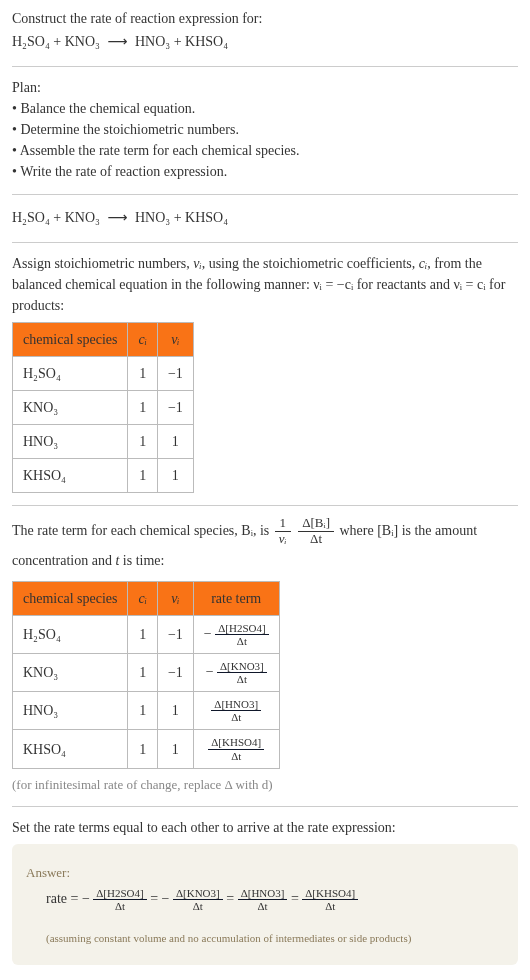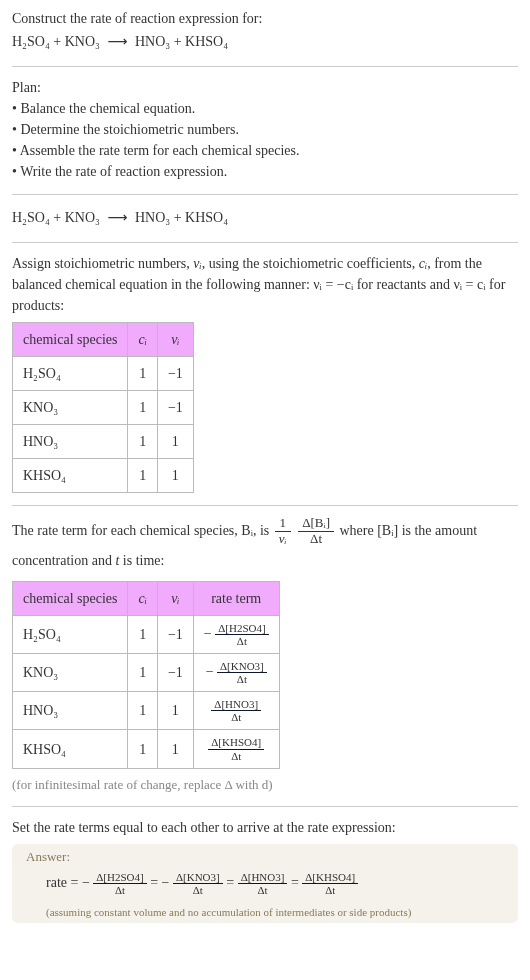--- a/index.html
+++ b/index.html
@@ -40,49 +40,49 @@
     }
     table.data-table th,
     table.data-table td {
       border: 1px solid #bbb;
       padding: 6px 10px;
       text-align: left;
       font-weight: normal;
       background: #fff;
     }
     table.data-table th {
-      background: #f0abfc;
+      background: #f97316;
     }
     table.data-table td.center,
     table.data-table th.center {
       text-align: center;
     }
     .small-note {
       font-size: 13px;
       color: #888;
     }
     .answer-box {
       background: #f4f2ea;
       border-radius: 6px;
-      padding: 3px 14px;
+      padding: 19px 14px;
       margin-top: 6px;
     }
     .answer-label {
       color: #8a7a5a;
       font-size: 13px;
       margin-bottom: 4px;
     }
     .answer-content {
       padding-left: 20px;
     }
     .answer-assumption {
       font-size: 11px;
       color: #8a7a5a;
       padding-left: 20px;
-      margin-top: 8px;
+      margin-top: 18px;
     }
     .frac {
       display: inline-block;
       vertical-align: middle;
       text-align: center;
       font-size: 11px;
       line-height: 1.1;
     }
     .frac .num {
       display: block;

